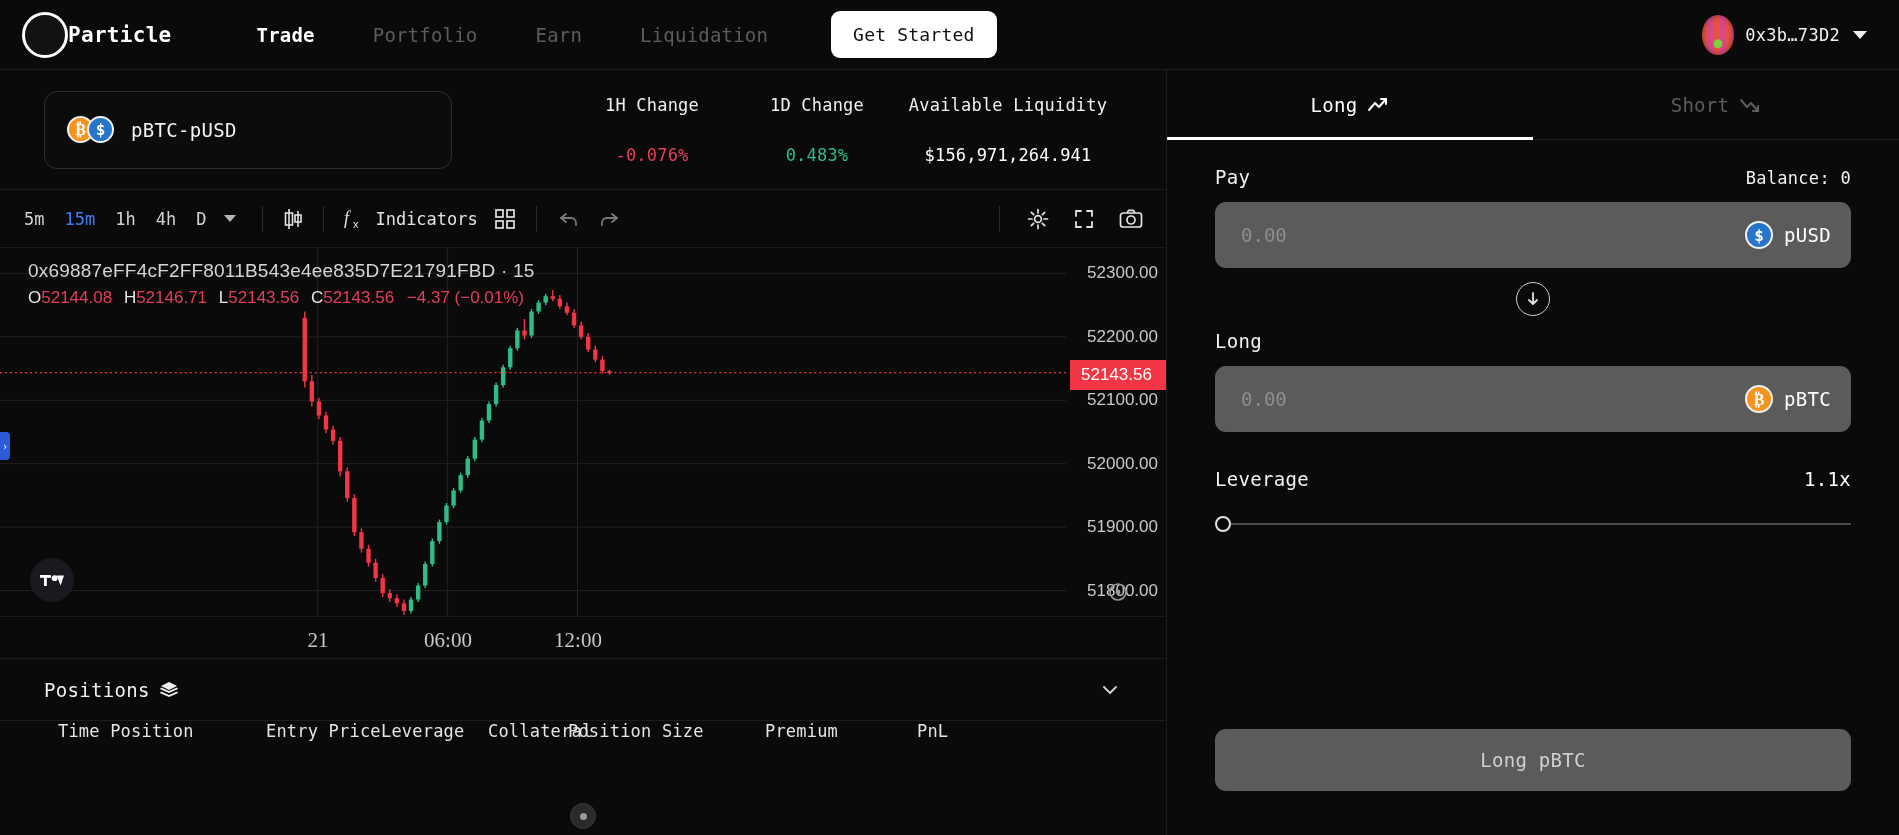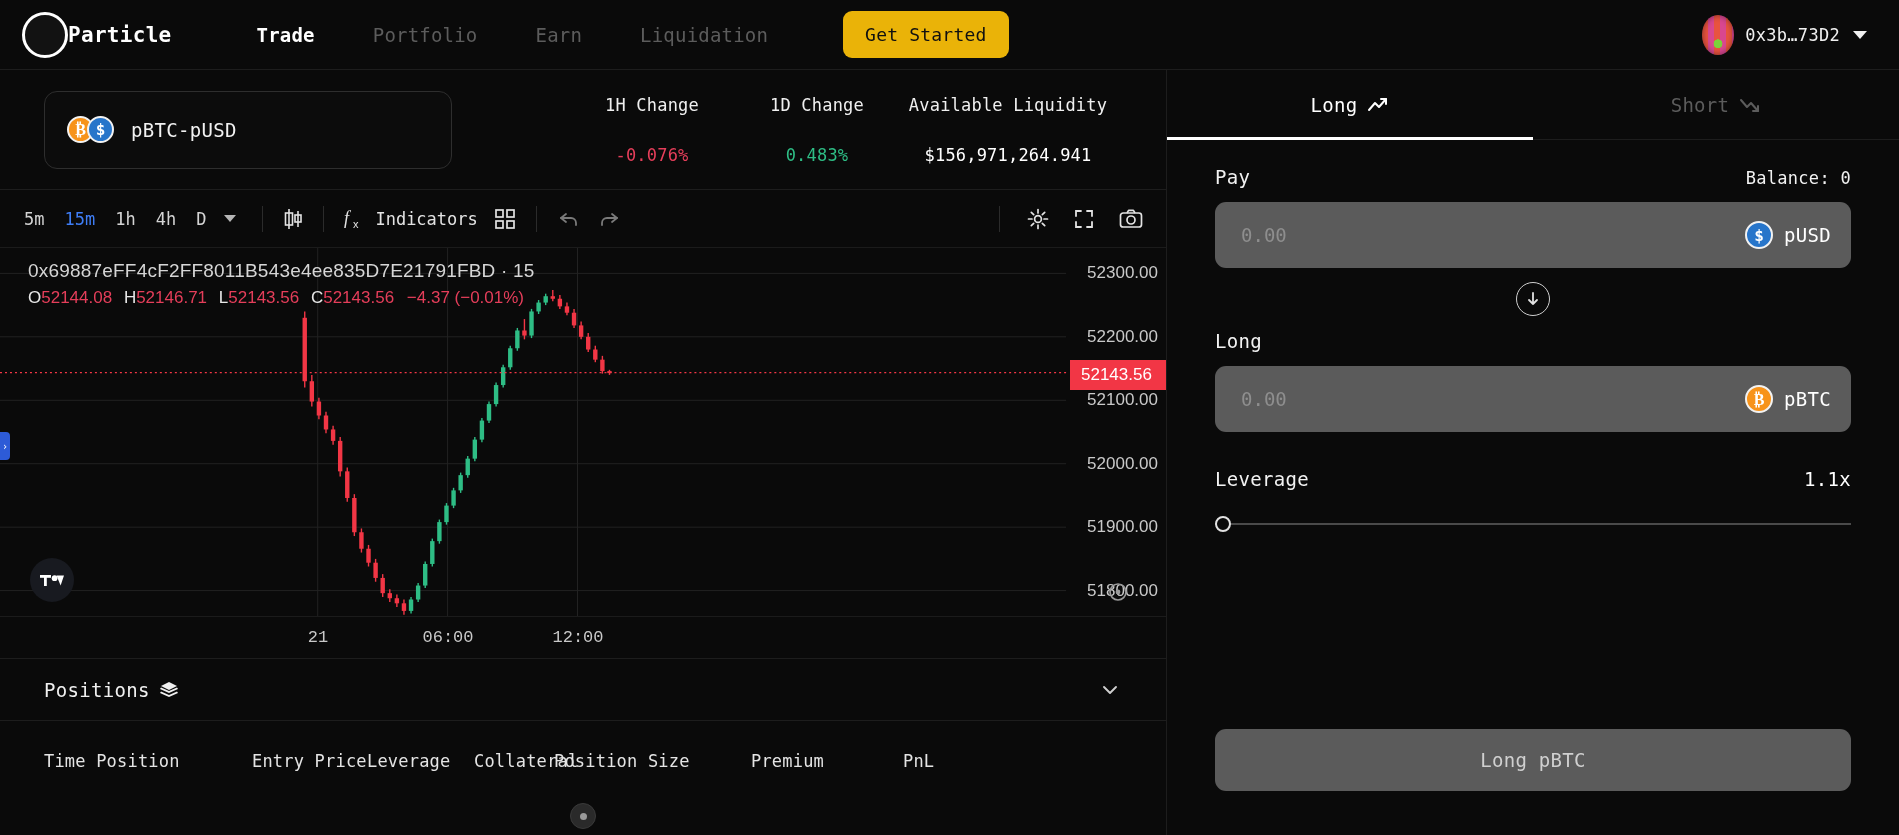--- a/index.html
+++ b/index.html
@@ -27,22 +27,22 @@
     border: 3.5px solid #ffffff; background: #121212;
   }
   .brand-name { font-size: 21px; font-weight: 700; letter-spacing: .3px; color: #fff; }
   .nav { display: flex; align-items: flex-end; gap: 0; }
   .nav-item {
     font-size: 19px; padding: 0 29px; color: #5c5c5c; cursor: pointer;
     letter-spacing: .2px;
   }
   .nav-item.active { color: #ffffff; font-weight: 700; }
   .get-started {
-    margin-left: 46px;
-    background: #eab308; color: #101010;
+    margin-left: 34px;
+    background: #ffffff; color: #101010;
     border: none; border-radius: 9px;
     font-family: inherit; font-size: 18px;
     padding: 13px 22px; cursor: pointer;
     letter-spacing: .2px;
   }
   .header-right {
     margin-left: auto; display: flex; align-items: center; gap: 11px;
     padding-right: 10px; cursor: pointer;
   }
   .avatar {
@@ -138,22 +138,22 @@
   }
   .price-tick {
     position: absolute; right: 8px; font-size: 17px; color: #c9c9c9;
     font-family: "Liberation Sans", sans-serif; transform: translateY(-50%);
   }
   .time-axis {
     height: 42px; flex: 0 0 42px; position: relative;
     border-top: 1px solid #1b1b1b;
   }
   .time-tick {
-    position: absolute; top: 11px; font-size: 17px; color: #c9c9c9;
-    font-family: Liberation Mono, monospace; transform: translateX(-50%);
+    position: absolute; top: 11px; font-size: 21px; color: #c9c9c9;
+    font-family: Liberation Serif, serif; transform: translateX(-50%);
   }
   .tv-badge {
     position: absolute; left: 30px; bottom: 14px; z-index: 6;
     width: 44px; height: 44px; border-radius: 50%;
     background: #181a20; display: flex; align-items: center; justify-content: center;
     cursor: pointer;
   }
   .collapse-tab {
     position: absolute; left: 0; top: 50%; width: 10px; height: 28px;
     background: #2d5bd7; border-radius: 0 4px 4px 0; z-index: 7;
@@ -165,21 +165,21 @@
   }
 
   
   .positions { flex: 0 0 auto; border-top: 1px solid #1d1d1d; }
   .pos-head {
     height: 62px; display: flex; align-items: center; padding: 0 44px;
     border-bottom: 1px solid #1d1d1d; cursor: pointer;
   }
   .pos-title { font-size: 19px; color: #f0f0f0; letter-spacing: .3px; }
   .pos-head .chev { margin-left: auto; }
-  .pos-table { display: flex; align-items: center; height: 82px; padding: 0 44px; }
+  .pos-table { display: flex; height: 82px; padding: 0 44px; margin-left: 14px; }
   .th {
     font-size: 17px; color: #e4e4e4; letter-spacing: .2px; line-height: 1.25;
   }
   .scroll-dot {
     width: 26px; height: 26px; border-radius: 50%; background: #2a2a2a;
     border: 1px solid #3a3a3a; margin: 0 auto 6px;
     display: flex; align-items: center; justify-content: center;
   }
   .scroll-dot i { width: 7px; height: 7px; border-radius: 50%; background: #9a9a9a; display: block; }
 

